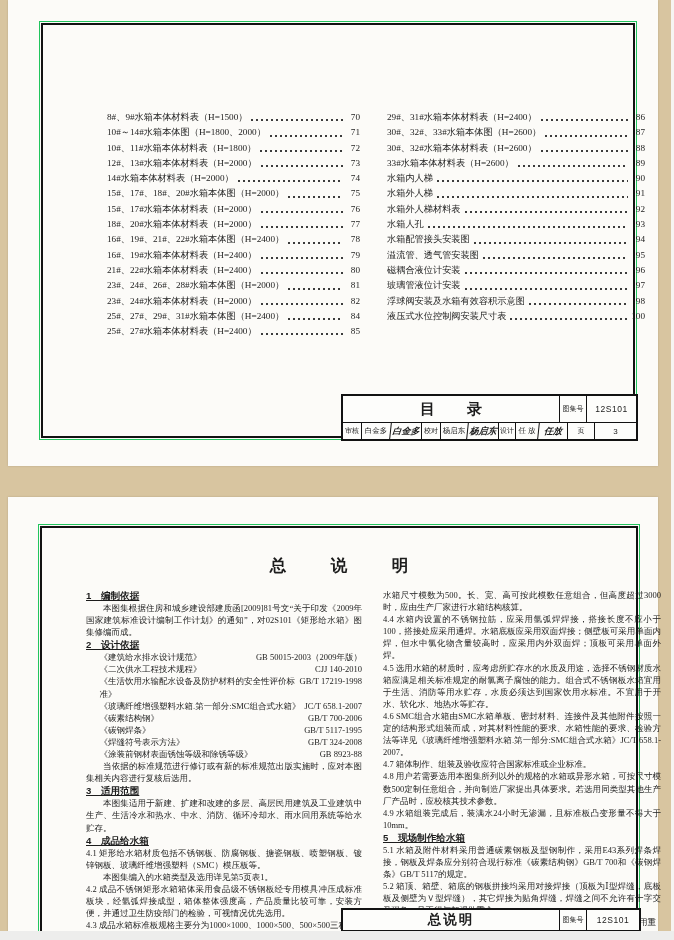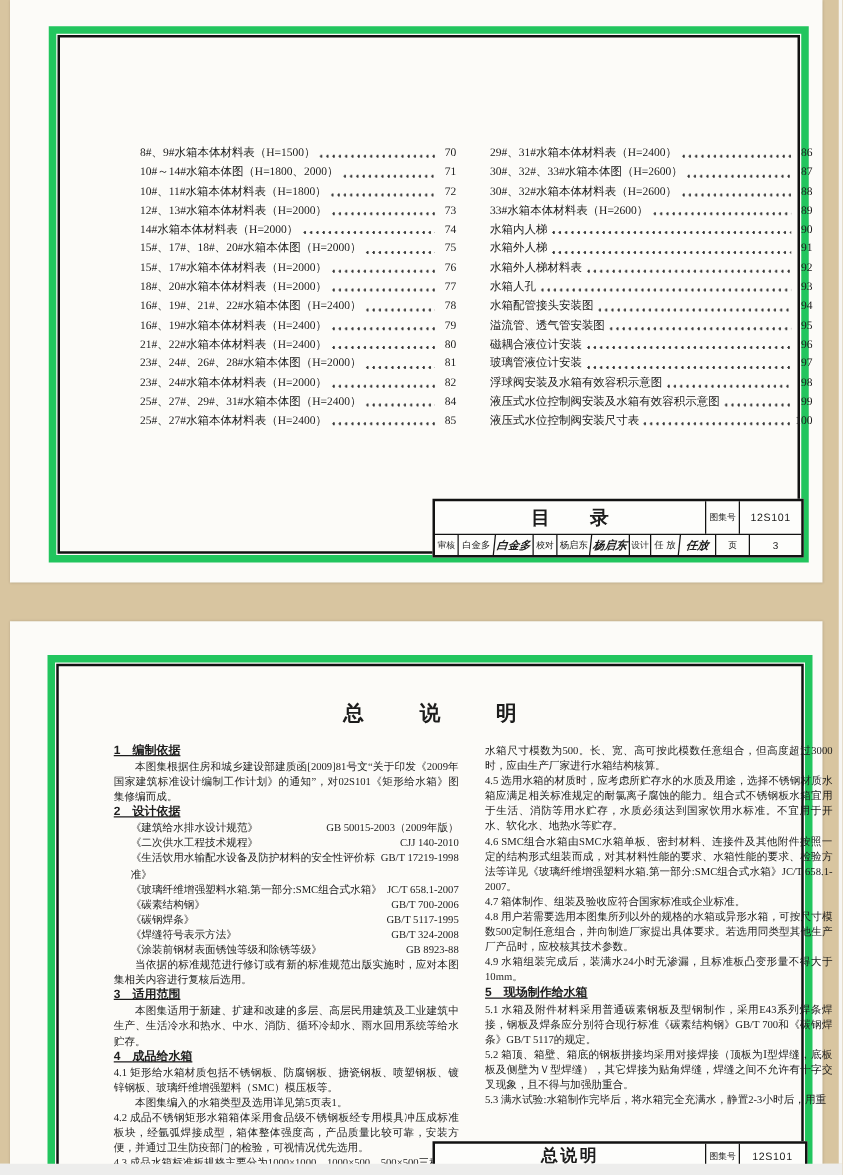--- a/index.html
+++ b/index.html
@@ -11,21 +11,21 @@
     -webkit-font-smoothing:antialiased;
   }
   .backing{position:absolute;left:0;top:0;width:674px;height:931px;background:#d8c5a0;}
   .edge-sliver{position:absolute;right:0;top:0;width:3px;height:931px;background:#f6f5f2;}
   .bottom-band{position:absolute;left:0;top:931px;width:674px;height:9px;background:#ededec;}
   .page{position:absolute;left:8px;width:650px;background:#fcfbf8;box-shadow:0 0 2px rgba(0,0,0,.15);}
   #page1{top:0;height:466px;}
   #page2{top:497px;height:458px;}
 
   
-  .frame{position:absolute;border:6px solid #22c55e;}
+  .frame{position:absolute;border:1px solid #22c55e;}
   .frame::before{content:"";position:absolute;inset:1px;border:2px solid #121212;pointer-events:none;}
   #frame1{left:31px;top:21px;width:596px;height:417px;}
   #frame2{left:30px;top:27px;width:600px;height:420px;}
 
   
   .toc-col{position:absolute;font-size:9.2px;line-height:15.3px;}
   #toc-left{left:67px;top:88px;width:253px;}
   #toc-right{left:347px;top:88px;width:258px;}
   .toc-entry{display:flex;align-items:flex-end;}
   .toc-text{white-space:nowrap;}
@@ -265,25 +265,20 @@
           <span class="dots"></span>
           <span class="toc-page">97</span>
         </div>
 
         <div class="toc-entry">
           <span class="toc-text">浮球阀安装及水箱有效容积示意图</span>
           <span class="dots"></span>
           <span class="toc-page">98</span>
         </div>
 
-        <div class="toc-entry">
-          <span class="toc-text">液压式水位控制阀安装及水箱有效容积示意图</span>
-          <span class="dots"></span>
-          <span class="toc-page">99</span>
-        </div>
 
         <div class="toc-entry">
           <span class="toc-text">液压式水位控制阀安装尺寸表</span>
           <span class="dots"></span>
           <span class="toc-page">100</span>
         </div>
       </div>
 
     <div class="tb" id="tb1">
       <div class="tb-row r1">
@@ -399,20 +394,23 @@
           <span class="seg-text">4.3 成品水箱标准板规格主要分为1000×1000、1000×500、500×500三种，</span>
         </div>
       </div>
 
     <div class="gn-col" id="gn-right">
 
         <div class="gn-item t-p">
           <span class="seg-text">水箱尺寸模数为500。长、宽、高可按此模数任意组合，但高度超过3000时，应由生产厂家进行水箱结构核算。</span>
         </div>
 
+        <div class="gn-item t-p">
+          <span class="seg-text">4.4 水箱内设置的不锈钢拉筋，应采用氩弧焊焊接，搭接长度不应小于100，搭接处应采用通焊。水箱底板应采用双面焊接；侧壁板可采用单面内焊，但水中氯化物含量较高时，应采用内外双面焊；顶板可采用单面外焊。</span>
+        </div>
 
         <div class="gn-item t-p">
           <span class="seg-text">4.5 选用水箱的材质时，应考虑所贮存水的水质及用途，选择不锈钢材质水箱应满足相关标准规定的耐氯离子腐蚀的能力。组合式不锈钢板水箱宜用于生活、消防等用水贮存，水质必须达到国家饮用水标准。不宜用于开水、软化水、地热水等贮存。</span>
         </div>
 
         <div class="gn-item t-p">
           <span class="seg-text">4.6 SMC组合水箱由SMC水箱单板、密封材料、连接件及其他附件按照一定的结构形式组装而成，对其材料性能的要求、水箱性能的要求、检验方法等详见《玻璃纤维增强塑料水箱.第一部分:SMC组合式水箱》JC/T 658.1-2007。</span>
         </div>
 
         <div class="gn-item t-p">

